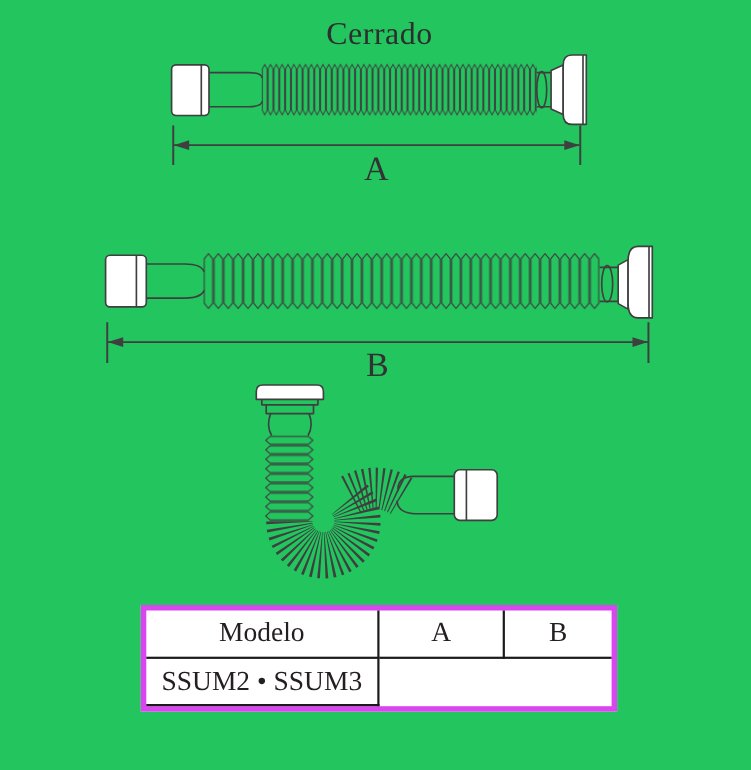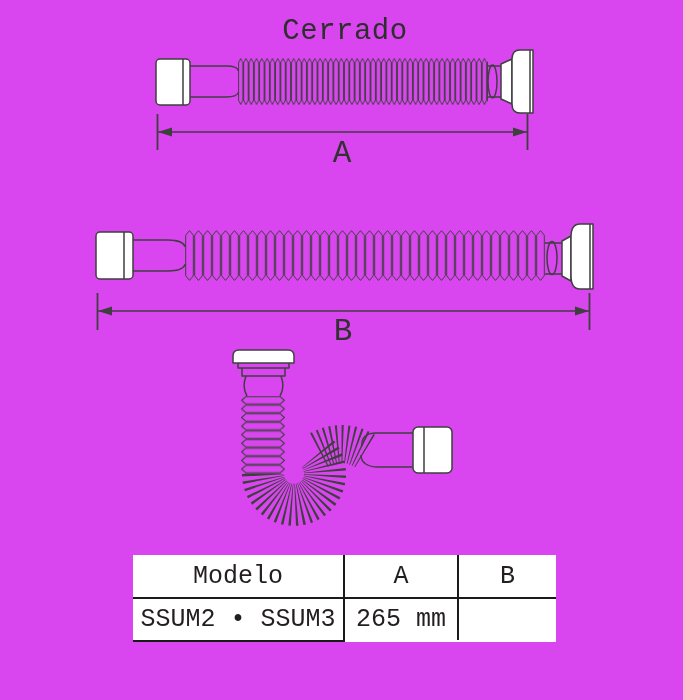--- a/index.html
+++ b/index.html
@@ -1,18 +1,18 @@
 <!DOCTYPE html>
 <html><head>
 <meta charset="utf-8">
 <style>
   html,body{margin:0;padding:0;background:#fff;}
   .stage{
-    position:relative;width:683px;height:700px;background:#d946ef;
-    font-family:Liberation Mono, monospace;overflow:hidden;
+    position:relative;width:683px;height:700px;background:#22c55e;
+    font-family:Liberation Serif, serif;overflow:hidden;
   }
   .stage svg{position:absolute;left:0;top:0;}
   .fig-title{
     position:absolute;transform:translateX(-50%);
     font-size:29px;color:#2e2e2e;letter-spacing:0.5px;white-space:nowrap;
   }
   .dim-label{
     position:absolute;transform:translateX(-50%);
     font-size:31px;color:#323232;white-space:nowrap;
   }
@@ -104,16 +104,15 @@
 
   <div class="dim-label" style="left:343px;top:314px;">B</div>
 
   <div class="spec-table">
     <div class="cell hdr">Modelo</div>
     <div class="cell hdr">A</div>
     <div class="cell hdr last-col">B</div>
 
     <div class="cell">SSUM2 • SSUM3</div>
 
-    <div class="cell last-row">265 mm</div>
   </div>
 
 </div>
 
 </body></html>

